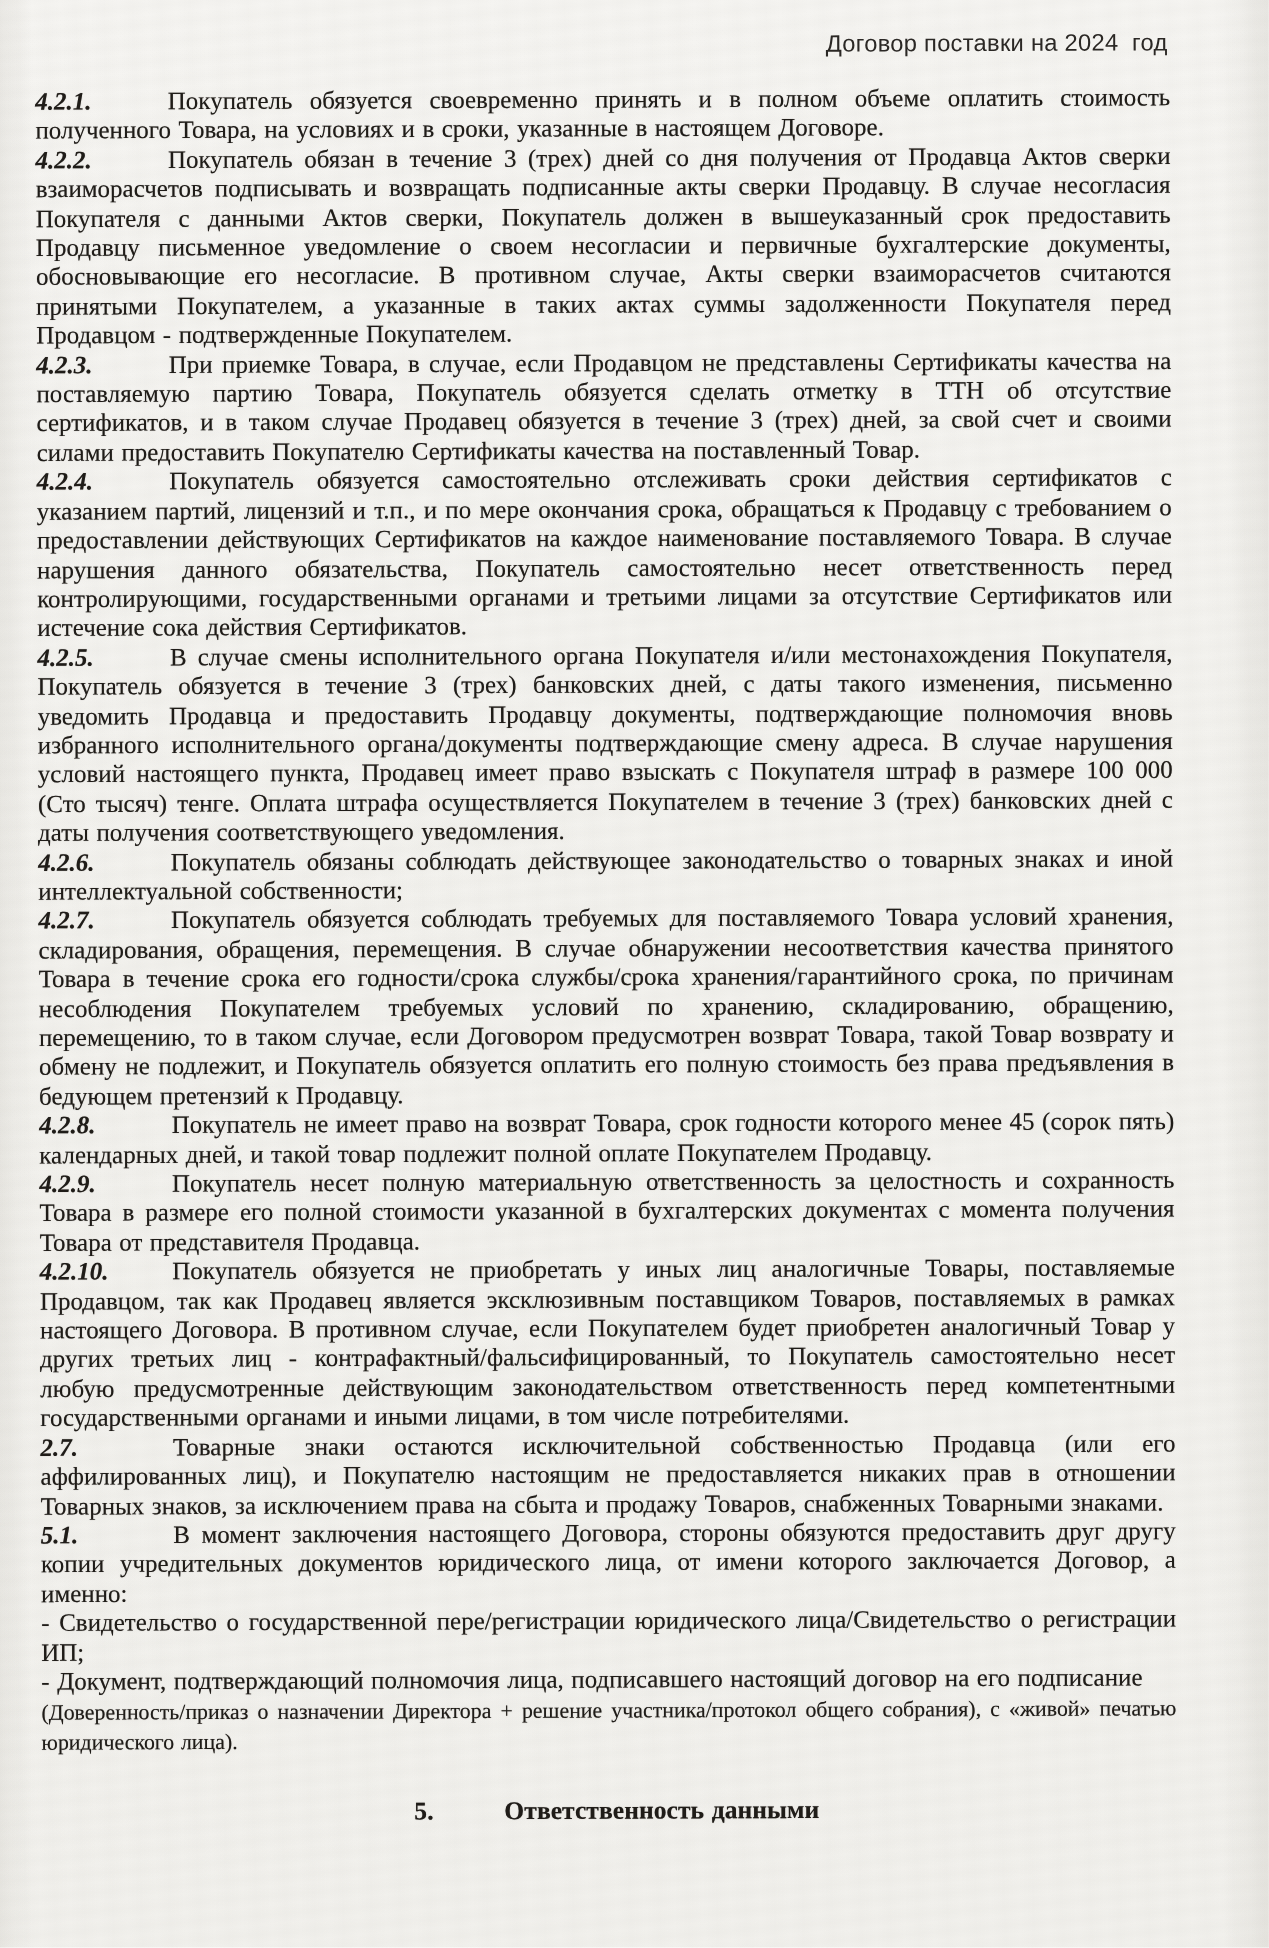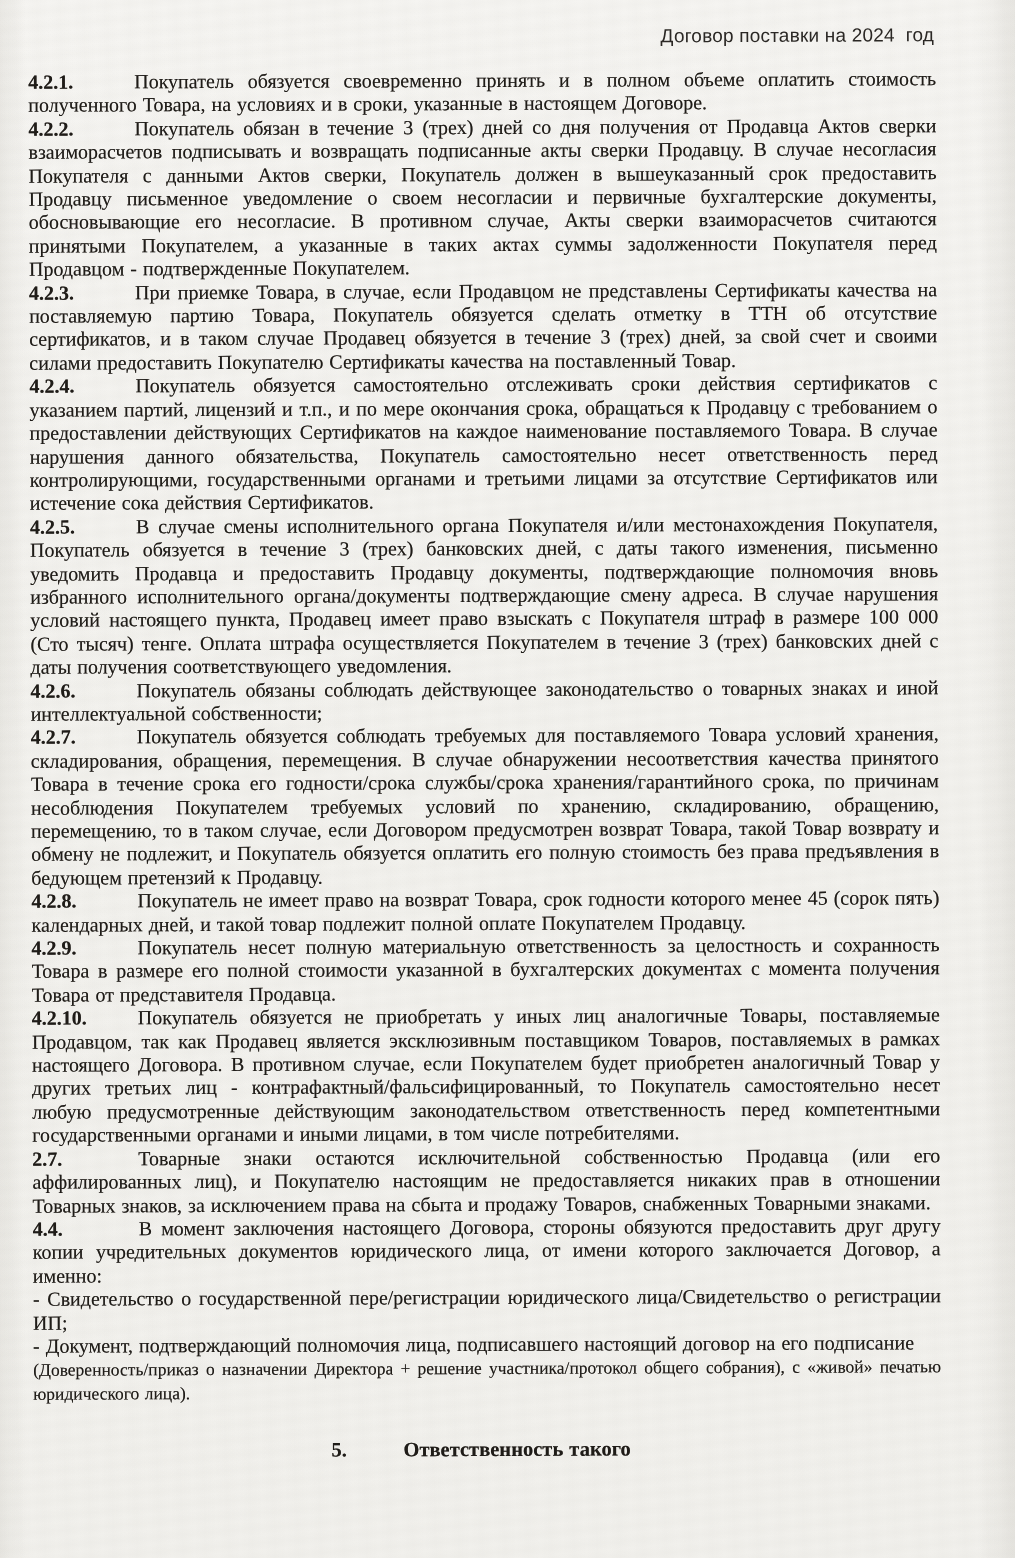--- a/index.html
+++ b/index.html
@@ -51,20 +51,21 @@
     text-shadow: 0 0 0.6px rgba(32,28,24,0.55);
     word-spacing: 1px;
   }
   p.clause {
     margin: 0;
   }
   .cnum {
     display: inline-block;
     width: 106px;
     font-weight: bold;
+    font-style: italic;
   }
   p.list-item {
     margin: 0;
   }
   .note {
     display: block;
     font-size: 17.5px;
     line-height: 24px;
   }
   .section-heading {
@@ -104,22 +105,22 @@
     <p class="clause"><span class="cnum">4.2.7.</span><span>Покупатель обязуется соблюдать требуемых для поставляемого Товара условий хранения, складирования, обращения, перемещения. В случае обнаружении несоответствия качества принятого Товара в течение срока его годности/срока службы/срока хранения/гарантийного срока, по причинам несоблюдения Покупателем требуемых условий по хранению, складированию, обращению, перемещению, то в таком случае, если Договором предусмотрен возврат Товара, такой Товар возврату и обмену не подлежит, и Покупатель обязуется оплатить его полную стоимость без права предъявления в бедующем претензий к Продавцу.</span></p>
 
     <p class="clause"><span class="cnum">4.2.8.</span><span>Покупатель не имеет право на возврат Товара, срок годности которого менее 45 (сорок пять) календарных дней, и такой товар подлежит полной оплате Покупателем Продавцу.</span></p>
 
     <p class="clause"><span class="cnum">4.2.9.</span><span>Покупатель несет полную материальную ответственность за целостность и сохранность Товара в размере его полной стоимости указанной в бухгалтерских документах с момента получения Товара от представителя Продавца.</span></p>
 
     <p class="clause"><span class="cnum">4.2.10.</span><span>Покупатель обязуется не приобретать у иных лиц аналогичные Товары, поставляемые Продавцом, так как Продавец является эксклюзивным поставщиком Товаров, поставляемых в рамках настоящего Договора. В противном случае, если Покупателем будет приобретен аналогичный Товар у других третьих лиц - контрафактный/фальсифицированный, то Покупатель самостоятельно несет любую предусмотренные действующим законодательством ответственность перед компетентными государственными органами и иными лицами, в том числе потребителями.</span></p>
 
     <p class="clause"><span class="cnum">2.7.</span><span>Товарные знаки остаются исключительной собственностью Продавца (или его аффилированных лиц), и Покупателю настоящим не предоставляется никаких прав в отношении Товарных знаков, за исключением права на сбыта и продажу Товаров, снабженных Товарными знаками.</span></p>
 
-    <p class="clause"><span class="cnum">4.4.</span><span>В момент заключения настоящего Договора, стороны обязуются предоставить друг другу копии учредительных документов юридического лица, от имени которого заключается Договор, а именно:</span></p>
+    <p class="clause"><span class="cnum">5.1.</span><span>В момент заключения настоящего Договора, стороны обязуются предоставить друг другу копии учредительных документов юридического лица, от имени которого заключается Договор, а именно:</span></p>
 
     <p class="list-item"><span>- Свидетельство о государственной пере/регистрации юридического лица/Свидетельство о регистрации ИП;</span></p>
 
     <p class="list-item"><span>- Документ, подтверждающий полномочия лица, подписавшего настоящий договор на его подписание</span><span class="note">(Доверенность/приказ о назначении Директора + решение участника/протокол общего собрания), с «живой» печатью юридического лица).</span></p>
 
-    <p class="section-heading"><span class="sec-num">5.</span><span>Ответственность такого</span></p>
+    <p class="section-heading"><span class="sec-num">5.</span><span>Ответственность данными</span></p>
 
   </div>
 </div>
 
 </body></html>

